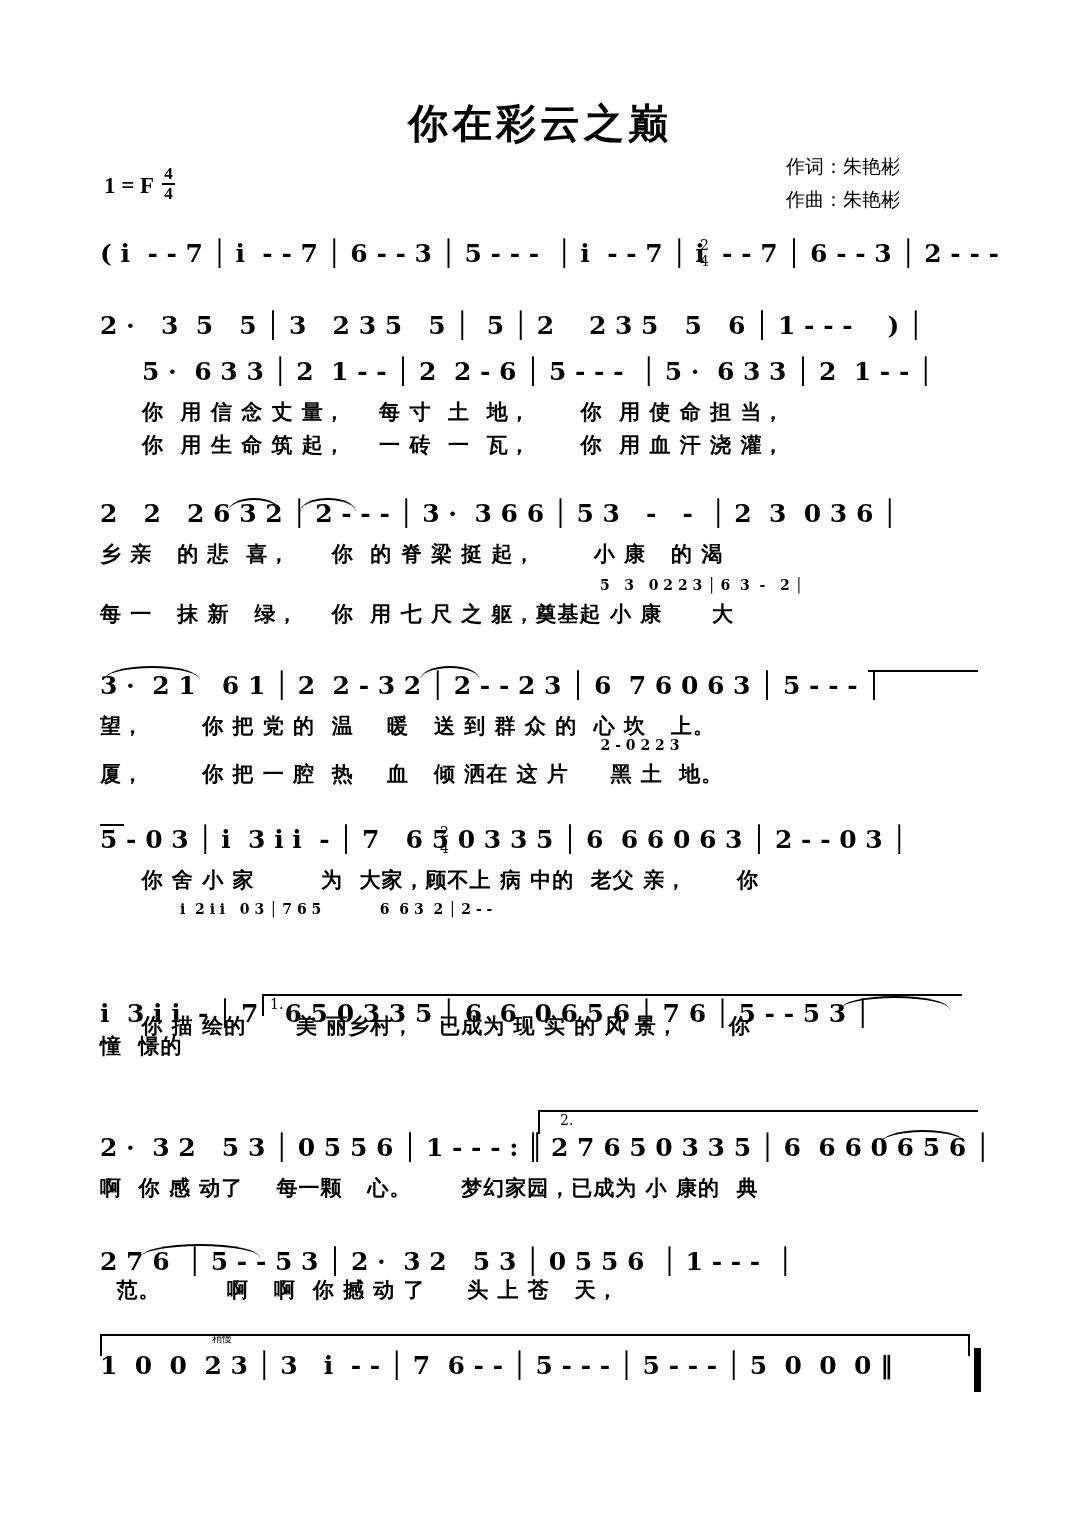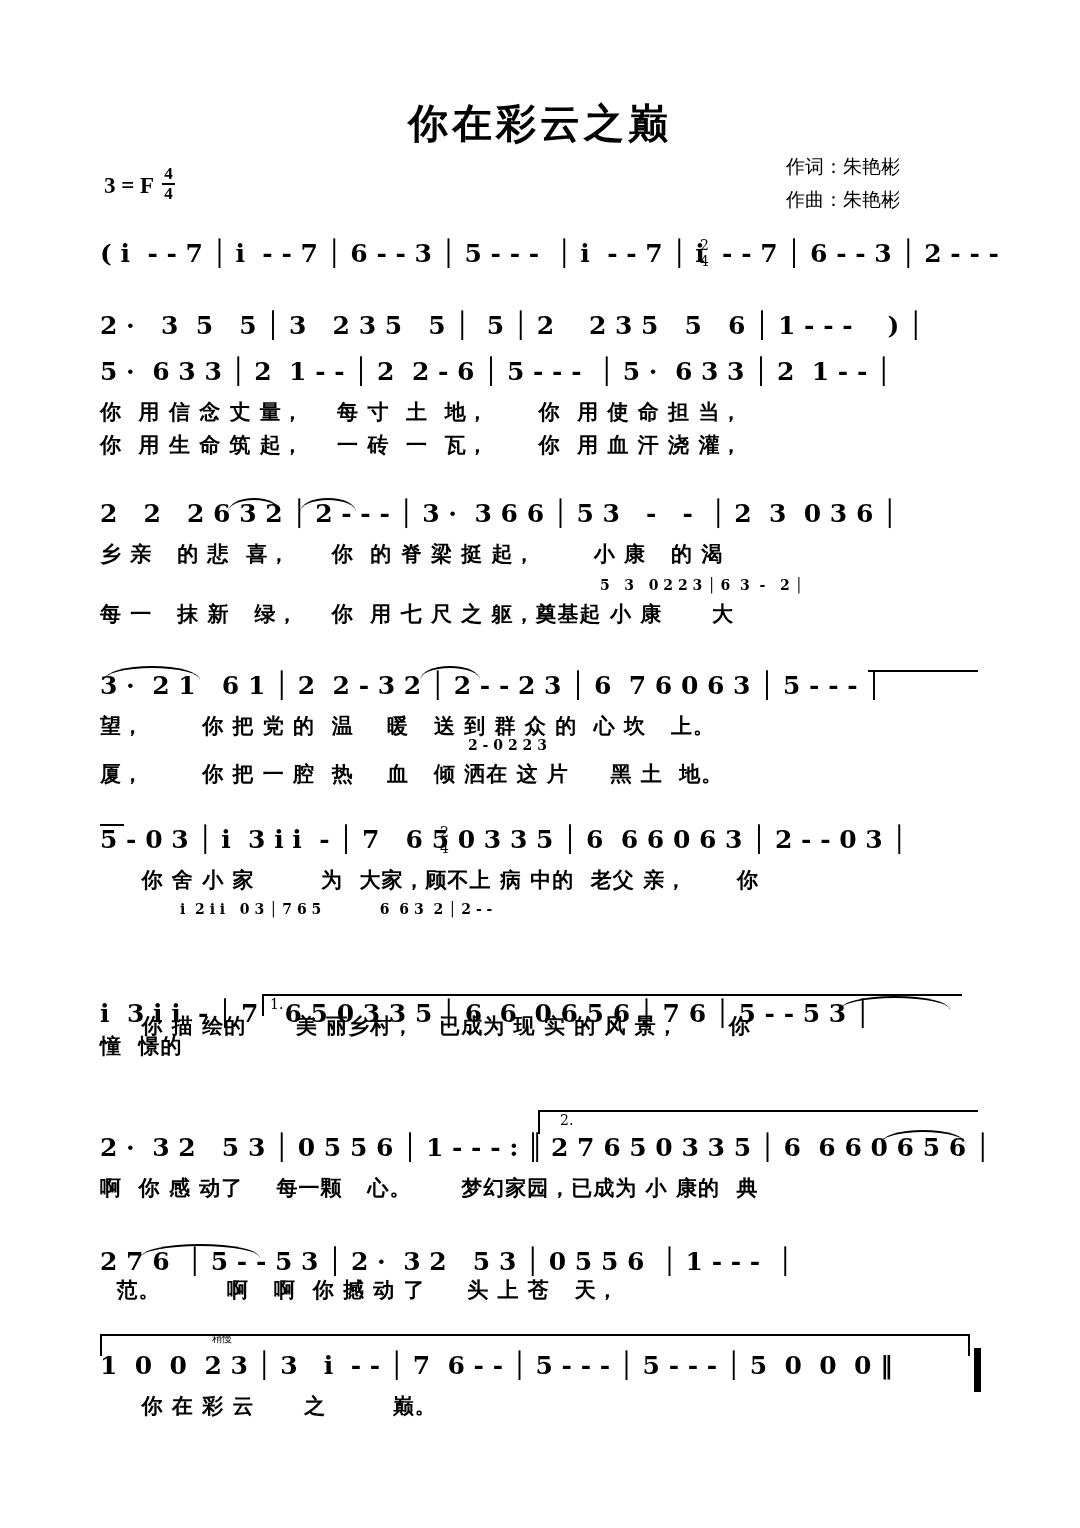--- a/index.html
+++ b/index.html
@@ -43,33 +43,33 @@
 <div class="sheet">
 
   <div class="title">你在彩云之巅</div>
 
   <div class="credits">
     <div>作词：朱艳彬</div>
     <div>作曲：朱艳彬</div>
   </div>
 
   <div class="key">
-    <span>3 = F</span><span class="meter"><span class="num">4</span><span class="den">4</span></span>
+    <span>1 = F</span><span class="meter"><span class="num">4</span><span class="den">4</span></span>
   </div>
 
   <div class="row" style="top:240px;">
     <div class="music">( i  - - 7 │ i  - - 7 │ 6 - - 3 │ 5 - - -  │ i  - - 7 │ i  - - 7 │ 6 - - 3 │ 2 - - -  │</div>
   </div>
   <div class="lbl" style="left:700px;top:237px;">2<br>4</div>
 
   <div class="row" style="top:298px;margin-top:14px;">
     <div class="music">2 ·   3  5   5 │ 3   2 3 5   5 │  5 │ 2    2 3 5   5   6 │ 1 - - -    ) │</div>
   </div>
 
-  <div class="row" style="top:358px;">
+  <div class="row" style="top:358px;margin-left:42px;">
     <div class="music">5 ·  6 3 3 │ 2  1 - - │ 2  2 - 6 │ 5 - - -  │ 5 ·  6 3 3 │ 2  1 - - │</div>
     <div class="lyric" style="margin-top:12px;">你  用 信 念 丈 量，    每 寸  土  地，      你  用 使 命 担 当，</div>
     <div class="lyric" style="margin-top:6px;">你  用 生 命 筑 起，    一 砖  一  瓦，      你  用 血 汗 浇 灌，</div>
   </div>
 
   <div class="row" style="top:500px;">
     <div class="music">2   2   2 6 3 2 │ 2 - - - │ 3 ·  3 6 6 │ 5 3   -   -  │ 2  3  0 3 6 │</div>
     <div class="lyric" style="margin-top:12px;">乡 亲   的 悲  喜，     你  的 脊 梁 挺 起，       小 康   的 渴</div>
   </div>
   <div class="row" style="top:578px;left:600px;width:400px;">
@@ -78,21 +78,21 @@
   <div class="row" style="top:600px;">
     <div class="lyric">每 一   抹 新   绿，    你  用 七 尺 之 躯，奠基起 小 康      大</div>
   </div>
   <div class="slur" style="left:228px;top:498px;width:52px;"></div>
   <div class="slur" style="left:300px;top:498px;width:56px;"></div>
 
   <div class="row" style="top:672px;">
     <div class="music">3 ·  2 1   6 1 │ 2  2 - 3 2 │ 2 - - 2 3 │ 6  7 6 0 6 3 │ 5 - - - │</div>
     <div class="lyric" style="margin-top:12px;">望，       你 把 党 的  温    暖   送 到 群 众 的  心 坎   上。</div>
   </div>
-  <div class="row" style="top:738px;left:468px;width:300px;">
+  <div class="row" style="top:738px;left:490px;width:300px;text-align:center;">
     <div class="music small">2 - 0 2 2 3</div>
   </div>
   <div class="row" style="top:760px;">
     <div class="lyric">厦，       你 把 一 腔  热    血   倾 洒在 这 片     黑 土  地。</div>
   </div>
   <div class="slur" style="left:104px;top:666px;width:96px;"></div>
   <div class="slur" style="left:420px;top:666px;width:60px;"></div>
   <div class="hbar" style="left:868px;top:670px;width:110px;"></div>
 
   <div class="row" style="top:826px;">
@@ -127,21 +127,20 @@
   <div class="slur" style="left:880px;top:1130px;width:86px;"></div>
 
   <div class="row" style="top:1248px;">
     <div class="music">2 7 6  │ 5 - - 5 3 │ 2 ·  3 2   5 3 │ 0 5 5 6  │ 1 - - -  │</div>
     <div class="lyric" style="margin-top:0;">  范。        啊   啊  你 撼 动 了     头 上 苍   天，</div>
   </div>
   <div class="slur" style="left:140px;top:1244px;width:120px;"></div>
 
   <div class="row" style="top:1352px;">
     <div class="music">1  0  0  2 3 │ 3   i  - - │ 7  6 - - │ 5 - - - │ 5 - - - │ 5  0  0  0 ‖</div>
-    <div class="lyric" style="margin-top:12px;">     你 在 彩 云      之        巅。</div>
   </div>
   <div class="hbar" style="left:100px;top:1334px;width:870px;"></div>
   <div class="vbar" style="left:100px;top:1334px;height:22px;"></div>
   <div class="vbar" style="left:968px;top:1334px;height:22px;"></div>
   <div class="lbl" style="left:212px;top:1332px;font-size:10px;">稍慢</div>
   <div class="thickbar" style="left:974px;top:1348px;width:7px;height:44px;"></div>
 
 </div>
 
 </body></html>

